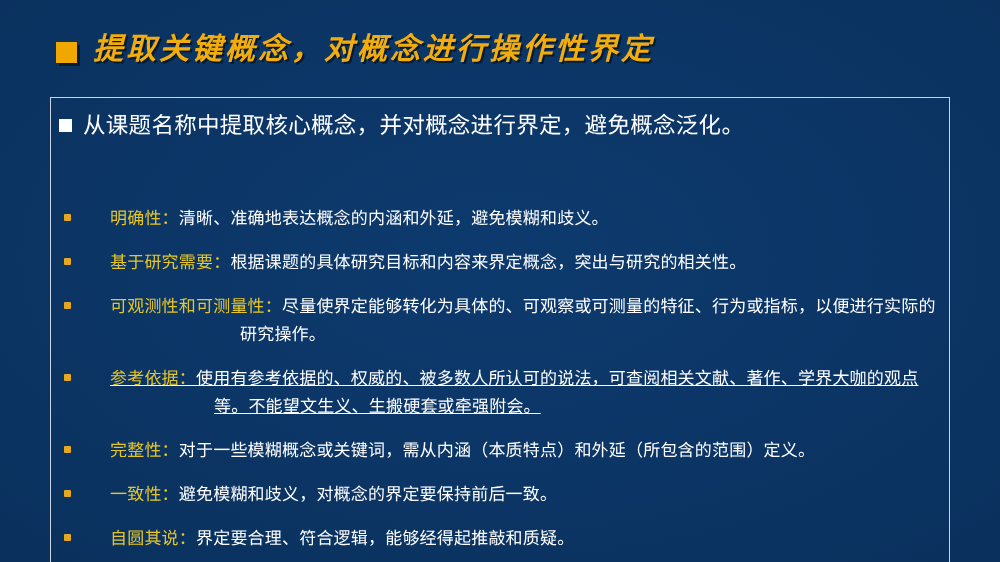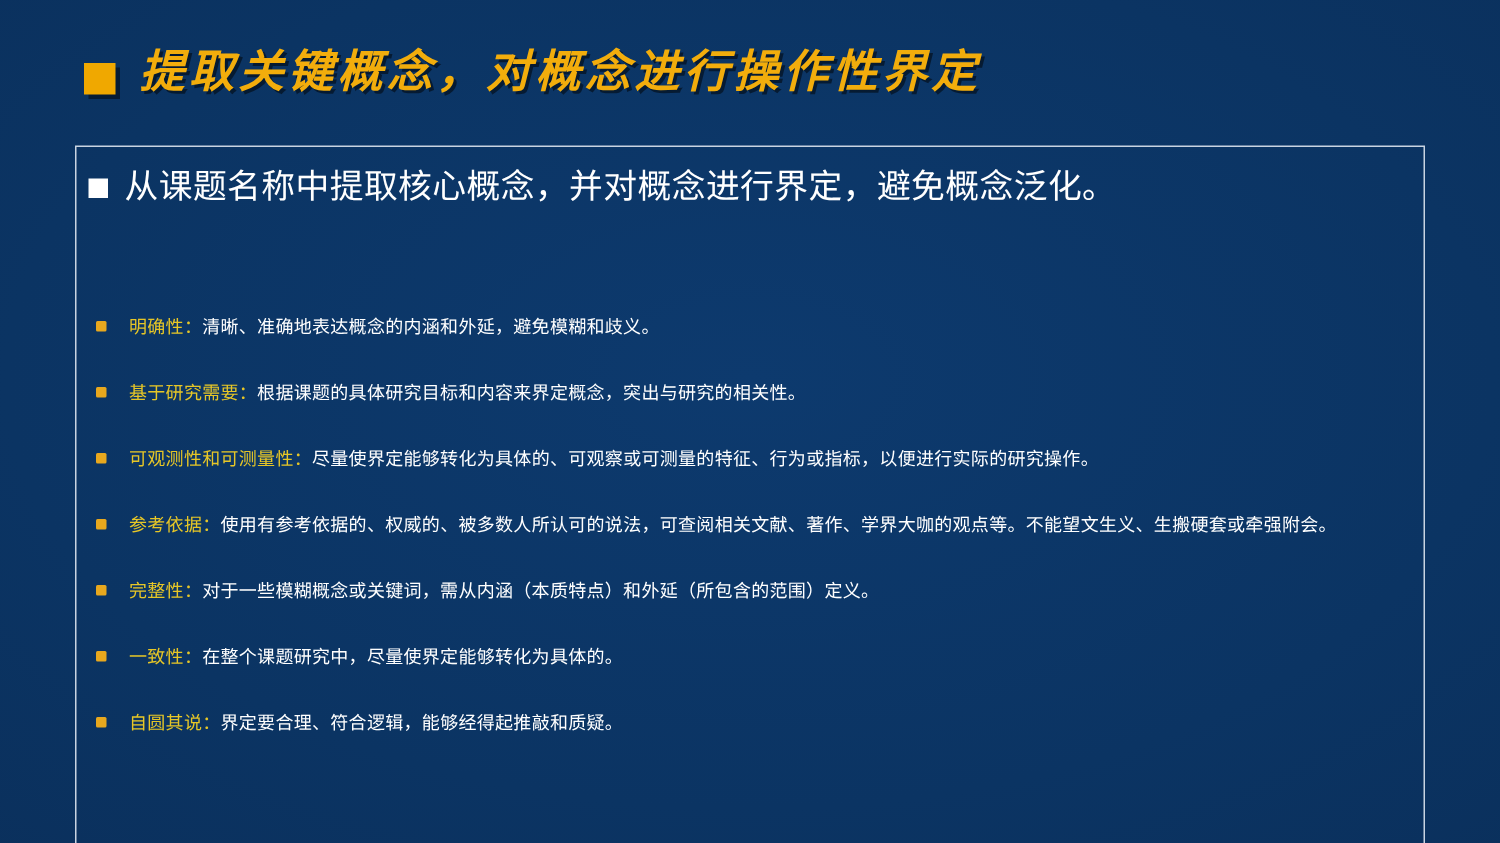--- a/index.html
+++ b/index.html
@@ -111,36 +111,38 @@
     height: 7px;
     background: #e8a81e;
     flex: 0 0 auto;
     margin-top: 10px;
     margin-left: 5px;
     margin-right: 15px;
     border-radius: 1px;
   }
   .sub-body {
     flex: 1 1 auto;
-    font-size: 12px;
+    font-size: 17px;
     line-height: 28px;
     color: #ffffff;
     letter-spacing: 0.2px;
+    margin-left: 24px;
   }
   .sub-term {
     color: #e6c627;
   }
   
   .hang-1 {
     text-indent: -130px;
     padding-left: 130px;
   }
   .hang-2 {
     text-indent: -104px;
     padding-left: 104px;
+    text-decoration: underline;
   }
 </style>
 </head>
 <body>
 
 <div class="slide">
 
   <div class="title-row">
     <span class="title-bullet"></span>
     <span class="title-text">提取关键概念，对概念进行操作性界定</span>
@@ -176,21 +178,21 @@
         <div class="sub-body hang-2"><span class="sub-term">参考依据</span><span class="sub-term">：</span><span>使用有参考依据的、权威的、被多数人所认可的说法，可查阅相关文献、著作、学界大咖的观点等。不能望文生义、生搬硬套或牵强附会。</span></div>
       </div>
 
       <div class="sub-item">
         <span class="sub-bullet"></span>
         <div class="sub-body"><span class="sub-term">完整性</span><span class="sub-term">：</span><span>对于一些模糊概念或关键词，需从内涵（本质特点）和外延（所包含的范围）定义。</span></div>
       </div>
 
       <div class="sub-item">
         <span class="sub-bullet"></span>
-        <div class="sub-body"><span class="sub-term">一致性</span><span class="sub-term">：</span><span>在整个课题研究中，尽量使界定能够转化为具体的。</span></div>
+        <div class="sub-body"><span class="sub-term">一致性</span><span class="sub-term">：</span><span>避免模糊和歧义，对概念的界定要保持前后一致。</span></div>
       </div>
 
       <div class="sub-item">
         <span class="sub-bullet"></span>
         <div class="sub-body"><span class="sub-term">自圆其说</span><span class="sub-term">：</span><span>界定要合理、符合逻辑，能够经得起推敲和质疑。</span></div>
       </div>
 
     </div>
   </div>
 </div>

